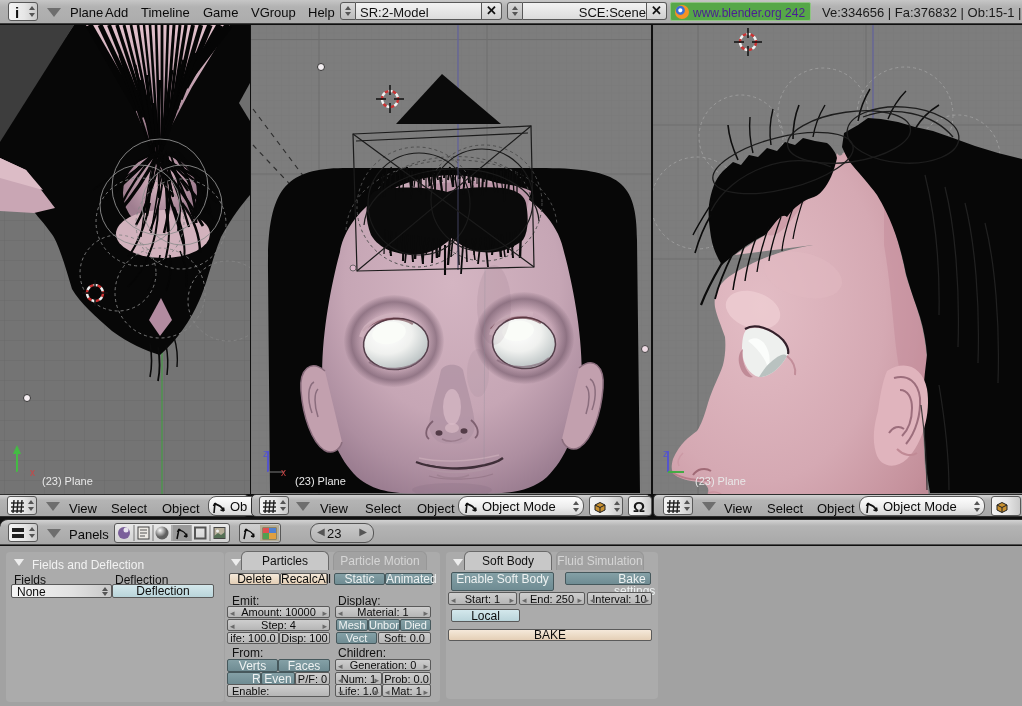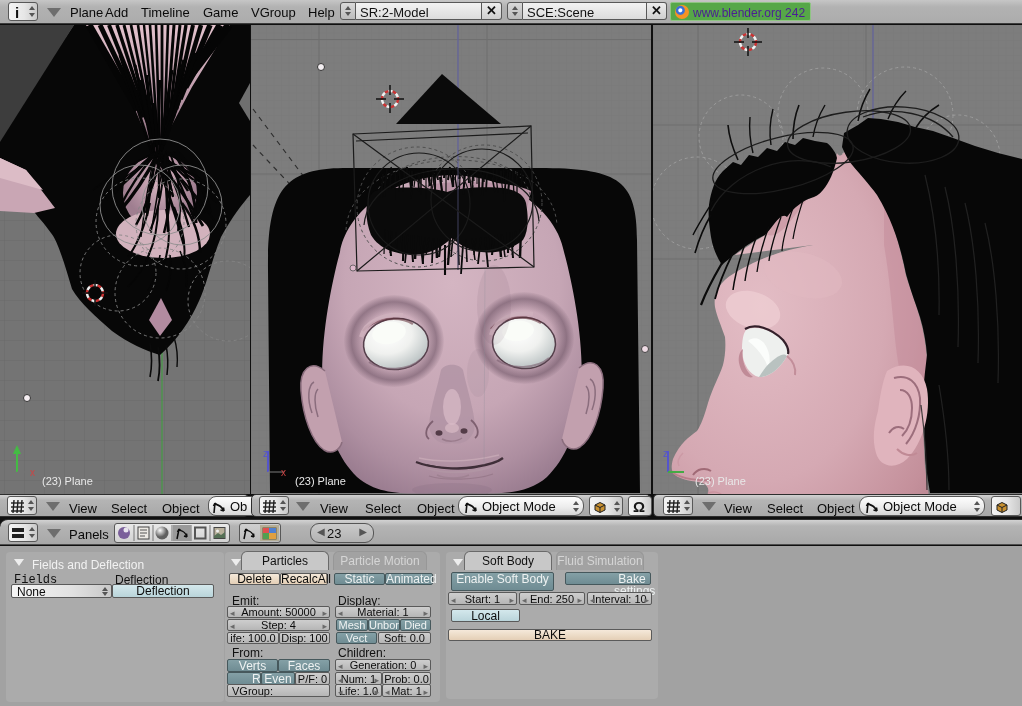--- a/index.html
+++ b/index.html
@@ -66,27 +66,28 @@
     <span class="menutext" style="left:203px;">Game</span>
     <span class="menutext" style="left:251px;">VGroup</span>
     <span class="menutext" style="left:308px;">Help</span>
     <div class="combo" style="left:340px; top:2px;">
       <div class="spinner spn"></div>
       <div class="combofield" style="width:126px;">SR:2-Model</div>
       <div class="xbtn">✕</div>
     </div>
     <div class="combo" style="left:507px; top:2px;">
       <div class="spinner spn"></div>
-      <div class="combofield" style="width:124px;">SCE:Scene</div>
+      <div class="combofield" style="width:124px;text-align:right;">SCE:Scene</div>
       <div class="xbtn">✕</div>
     </div>
     <div style="position:absolute; left:670px; top:2px; width:141px; height:19px; background:#56a748; border:1px solid #8fc583; border-radius:2px; white-space:nowrap;">
       <span style="position:absolute;left:4px;top:2px;width:14px;height:14px;border-radius:50%;background:radial-gradient(circle at 38% 38%, #ffffff 0 1.5px, #3a6fd8 2.5px 4px, #f79325 5px);"></span>
       <span style="position:absolute;left:22px;top:3px;font-size:12px;color:#4c1d95;letter-spacing:0;">www.blender.org 242</span>
     </div>
+    <span class="menutext" style="left:822px; color:#1a1a1a;">Ve:334656 | Fa:376832 | Ob:15-1 |</span>
   </div>
 
   <div class="abs" id="vp1" style="left:0; top:25px; width:250px; height:469px;">
   <svg width="250" height="469" style="position:absolute">
     <defs>
       <pattern id="g1" width="20" height="20" patternUnits="userSpaceOnUse" x="4" y="15">
         <rect width="20" height="20" fill="#747474"></rect>
         <path d="M0 0 H20 M0 0 V20" stroke="#696969" stroke-width="1" fill="none"></path>
       </pattern>
       <linearGradient id="fan1" x1="0" y1="0" x2="0" y2="1">
@@ -740,48 +741,48 @@
       <span style="position:absolute;left:16px;right:0;top:2px;text-align:left;font-size:13px;color:#101010;">23</span>
       <span style="position:absolute;right:6px;top:2px;font-size:10px;color:#555;">▶</span>
     </div>
   </div>
 
   <div id="bwin" class="abs">
 
     <div class="panel" style="left:6px; top:6px; width:218px; height:150px;">
       <div class="parrow" style="left:8px; top:7px;"></div>
       <span class="ptitle" style="left:26px; top:6px;">Fields and Deflection</span>
-      <span class="lbl" style="left:8px; top:21px;font-family:Liberation Mono, monospace;">Fields</span>
+      <span class="lbl" style="left:8px; top:21px;">Fields</span>
       <span class="lbl" style="left:109px; top:21px;">Deflection</span>
       <div class="btn wht" style="left:5px; top:32px; width:101px; height:14px; font-size:12px;">None
         <span class="spn" style="position:absolute;right:2px;top:-1px;width:8px;height:15px;"></span>
       </div>
       <div class="btn blue" style="left:106px; top:32px; width:102px; height:14px; line-height:13px;">Deflection</div>
     </div>
 
     <div class="panel" style="left:225px; top:6px; width:215px; height:150px;">
       <div class="parrow" style="left:6px; top:7px;"></div>
       <div class="tab on" style="left:16px; top:-1px; width:88px; height:19px; line-height:18px;">Particles</div>
       <div class="tab off" style="left:108px; top:-1px; width:94px; height:19px; line-height:18px;">Particle Motion</div>
       <div class="btn beige" style="left:4px; top:21px; width:51px; height:12px; line-height:11px;">Delete</div>
       <div class="btn beige" style="left:55px; top:21px; width:48px; height:12px; line-height:11px;">RecalcAll</div>
       <div class="btn teal" style="left:109px; top:21px; width:51px; height:12px; line-height:11px;">Static</div>
       <div class="btn teal" style="left:160px; top:21px; width:48px; height:12px; line-height:11px;">Animated</div>
       <span class="lbl" style="left:7px; top:42px;">Emit:</span>
-      <div class="btn num" style="left:2px; top:54px; width:103px; height:12px; line-height:11px; font-size:11px;">Amount: 50000</div>
+      <div class="btn num" style="left:2px; top:54px; width:103px; height:12px; line-height:11px; font-size:11px;">Amount: 10000</div>
       <div class="btn num" style="left:2px; top:67px; width:103px; height:12px; line-height:11px; font-size:11px;">Step: 4</div>
       <div class="btn num nonum" style="left:2px; top:80px; width:52px; height:12px; line-height:11px; font-size:11px;">ife: 100.0</div>
       <div class="btn num nonum" style="left:54px; top:80px; width:51px; height:12px; line-height:11px; font-size:11px;">Disp: 100</div>
       <span class="lbl" style="left:7px; top:94px;">From:</span>
       <div class="btn teal" style="left:2px; top:107px; width:51px; height:13px; line-height:12px;">Verts</div>
       <div class="btn teal" style="left:53px; top:107px; width:52px; height:13px; line-height:12px;">Faces</div>
       <div class="btn teal" style="left:2px; top:120px; width:34px; height:13px; line-height:12px;padding-left:24px;">Rand</div>
       <div class="btn teal" style="left:36px; top:120px; width:34px; height:13px; line-height:12px;">Even</div>
       <div class="btn num nonum" style="left:70px; top:120px; width:35px; height:13px; line-height:12px; font-size:11px;">P/F: 0</div>
-      <div class="btn num nonum" style="left:2px; top:132px; width:103px; height:13px; line-height:12px; font-size:11px; text-align:left; padding-left:4px;">VGroup:</div>
+      <div class="btn num nonum" style="left:2px; top:132px; width:103px; height:13px; line-height:12px; font-size:11px; text-align:left; padding-left:4px;">Enable:</div>
       <span class="lbl" style="left:113px; top:42px;">Display:</span>
       <div class="btn num" style="left:110px; top:54px; width:96px; height:12px; line-height:11px; font-size:11px;">Material: 1</div>
       <div class="btn teal" style="left:111px; top:67px; width:32px; height:12px; line-height:11px; font-size:11px;">Mesh</div>
       <div class="btn teal" style="left:143px; top:67px; width:32px; height:12px; line-height:11px; font-size:11px;">Unbor</div>
       <div class="btn teal" style="left:175px; top:67px; width:31px; height:12px; line-height:11px; font-size:11px;">Died</div>
       <div class="btn teal" style="left:111px; top:80px; width:41px; height:12px; line-height:11px; font-size:11px;">Vect</div>
       <div class="btn num nonum" style="left:153px; top:80px; width:53px; height:12px; line-height:11px; font-size:11px;">Soft: 0.0</div>
       <span class="lbl" style="left:113px; top:94px;">Children:</span>
       <div class="btn num" style="left:110px; top:107px; width:96px; height:12px; line-height:11px; font-size:11px;">Generation: 0</div>
       <div class="btn num" style="left:110px; top:120px; width:47px; height:13px; line-height:12px; font-size:11px;">Num: 1</div>

